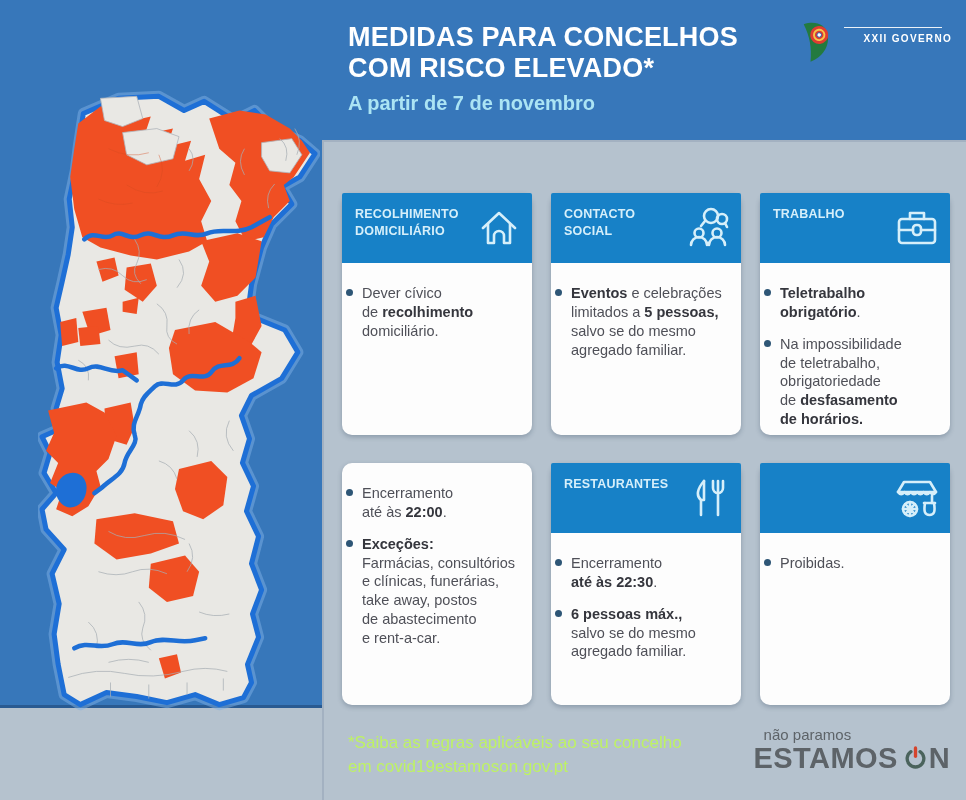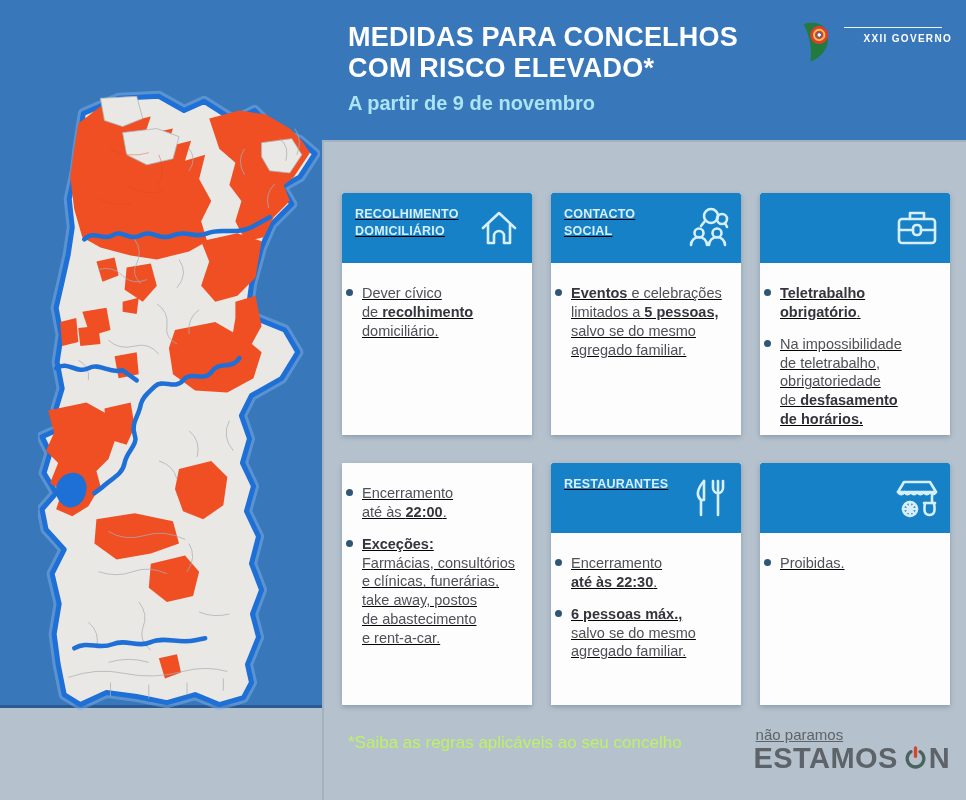--- a/index.html
+++ b/index.html
@@ -22,39 +22,39 @@
   .gov-flag{width:38px;height:46px;}
   .gov-text{color:#fff;padding-top:3px;}
   .gov-name{font-family:"Liberation Serif",serif;font-weight:bold;font-size:15px;
     line-height:1.16;letter-spacing:.4px;}
   .gov-rule{height:1px;background:rgba(255,255,255,.9);margin:6px 0 5px;width:98px;}
   .gov-sub{font-size:10px;font-weight:bold;letter-spacing:1.3px;margin-left:20px;}
 
   
   #cards{position:absolute;left:342px;top:193px;display:grid;
     grid-template-columns:repeat(3,190px);column-gap:19px;row-gap:28px;}
-  .card{width:190px;height:242px;background:var(--card-body,#fdfdfd);border-radius:0;
-    box-shadow:0 2px 5px rgba(30,50,75,.28);display:flex;flex-direction:column;text-decoration:underline;}
+  .card{width:190px;height:242px;background:var(--card-body,#fdfdfd);border-radius:10px;
+    box-shadow:0 2px 5px rgba(30,50,75,.28);display:flex;flex-direction:column;}
   .card-head{position:relative;height:70px;flex:none;background:var(--card-header-blue,#1781c7);
     border-radius:2px 2px 0 0;}
   .card-title{margin:0;padding:13px 58px 0 13px;color:var(--card-title-color,#d6effa);
     font-size:12.5px;font-weight:bold;line-height:1.32;letter-spacing:.2px;white-space:pre-line;}
   .card-icon{position:absolute;right:9px;top:11px;width:48px;height:48px;color:var(--card-title-color,#d6effa);}
   .card-icon svg{width:100%;height:100%;fill:none;stroke:currentColor;stroke-width:2.6;
     stroke-linecap:round;stroke-linejoin:round;}
   .card-body{padding:21px 10px 0 4px;}
   .bullet{display:flex;gap:9px;margin-bottom:13px;}
   .dot{flex:none;width:7px;height:7px;border-radius:50%;background:var(--bullet-dot,#2e5676);margin-top:5px;}
   .bullet-text{margin:0;font-size:14.5px;line-height:1.3;color:var(--text,#4f5058);white-space:pre-line;}
   .bullet-text .b{font-weight:bold;color:var(--text-bold,#35363d);}
 
   
   .note{position:absolute;left:348px;top:731px;font-size:17px;color:#bef264;line-height:1.42;}
   .brand{position:absolute;right:16px;top:726px;color:var(--brand-gray,#5d6368);}
-  .brand-top{font-size:15px;margin-left:2px;text-decoration:underline;}
+  .brand-top{font-size:15px;margin-left:10px;}
   .brand-main{display:flex;font-size:29px;font-weight:bold;letter-spacing:.4px;line-height:1.05;}
   .brand-power{width:25px;height:25px;margin:2px 1px 0 5px;}
 
   
   .map{position:absolute;left:38px;top:88px;width:282px;height:627px;}
   .map-halo{fill:none;stroke:rgba(125,175,230,.5);stroke-width:11;stroke-linejoin:round;}
   .map-outline{fill:var(--map-fill,#e9e8e4);stroke:var(--water-blue,#1e6fd6);stroke-width:5;stroke-linejoin:round;}
   .blob{fill:var(--orange,#f04f23);}
   .notch{fill:var(--map-fill,#e9e8e4);stroke:#b0b4ba;stroke-width:.8;}
   .river{fill:none;stroke:var(--water-blue,#1e6fd6);stroke-width:4.5;stroke-linecap:round;stroke-linejoin:round;}
@@ -133,21 +133,21 @@
       <path class="river" d="M18,278 C30,270 38,284 50,278 C62,272 70,284 84,280 L98,290"></path>
       <path class="river" d="M36,556 C50,548 60,558 74,552 C88,546 98,556 112,550 C126,544 140,552 156,548 L166,546"></path>
       <path class="estuary" d="M22,388 C30,378 46,380 48,394 C50,408 38,420 27,415 C17,410 15,396 22,388 Z"></path>
     </g>
   </svg>
 
   <div class="title">
     <div>MEDIDAS PARA CONCELHOS</div>
     <div>COM RISCO ELEVADO*</div>
   </div>
-  <div class="subtitle">A partir de 9 de novembro</div>
+  <div class="subtitle">A partir de 7 de novembro</div>
 
   <div class="gov">
     <svg class="gov-flag" viewBox="0 0 40 46">
       <g transform="rotate(-6 20 23)">
         <path d="M9 4 C22 1 32 7 33 17 C34 30 25 41 12 44 C15 30 14 17 9 4 Z" fill="#237a3f"></path>
         <circle cx="24" cy="17" r="9.5" fill="#e03c31"></circle>
         <circle cx="24" cy="17" r="5.5" fill="none" stroke="#f5c64a" stroke-width="2"></circle>
         <circle cx="24" cy="17" r="2.4" fill="#ffffff" stroke="#2b5fa8" stroke-width="1"></circle>
       </g>
     </svg>
@@ -196,20 +196,21 @@
             <span class="dot"></span>
             <p class="bullet-text"><span class="b">Eventos</span><span> e celebrações
 limitados a </span><span class="b">5 pessoas,</span><span>
 salvo se do mesmo
 agregado familiar.</span></p>
           </div>
         </div>
       </section>
       <section class="card">
         <header class="card-head">
+          <h3 class="card-title">TRABALHO</h3>
           <span class="card-icon"><svg viewBox="0 0 48 48">
               <rect x="6" y="15" width="36" height="24" rx="3"></rect>
               <path d="M17 15 V9 h14 v6"></path>
               <path d="M6 26 h14 M28 26 h14"></path>
               <rect x="20" y="21" width="8" height="10" rx="3.5"></rect>
             </svg></span>
         </header>
         <div class="card-body">
           <div class="bullet">
             <span class="dot"></span>
@@ -284,20 +285,21 @@
           <div class="bullet">
             <span class="dot"></span>
             <p class="bullet-text"><span>Proibidas.</span></p>
           </div>
         </div>
       </section>
     </div>
 
   <div class="note">
     <div>*Saiba as regras aplicáveis ao seu concelho</div>
+    <div>em covid19estamoson.gov.pt</div>
   </div>
 
   <div class="brand">
     <div class="brand-top">não paramos</div>
     <div class="brand-main">
       <span>ESTAMOS</span>
       <svg class="brand-power" viewBox="0 0 30 30">
         <path d="M9.5 8 a10 10 0 1 0 11 0" fill="none" stroke="#4a635c" stroke-width="4" stroke-linecap="round"></path>
         <path d="M15 3.5 V13.5" stroke="#d5442c" stroke-width="4" stroke-linecap="round"></path>
       </svg>

